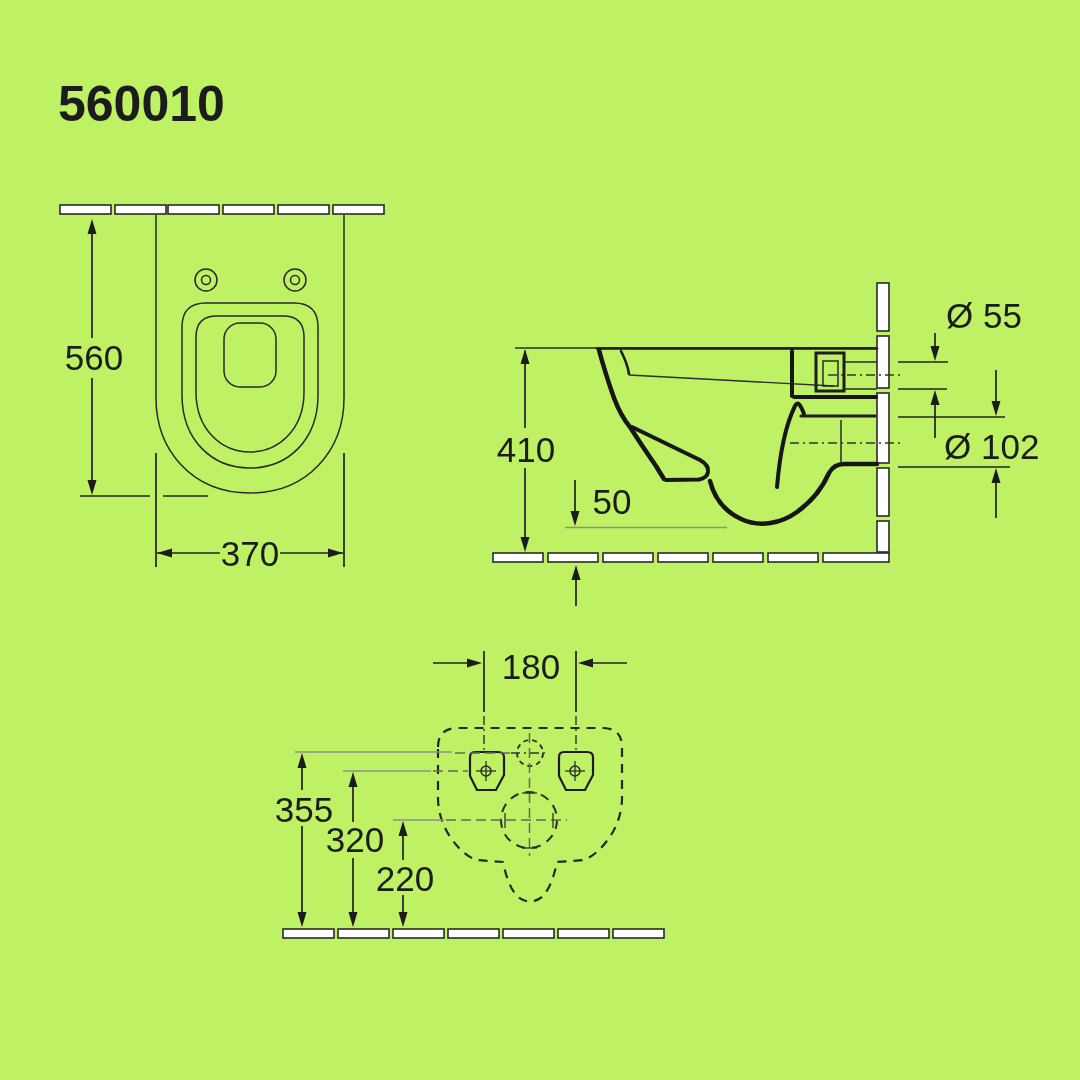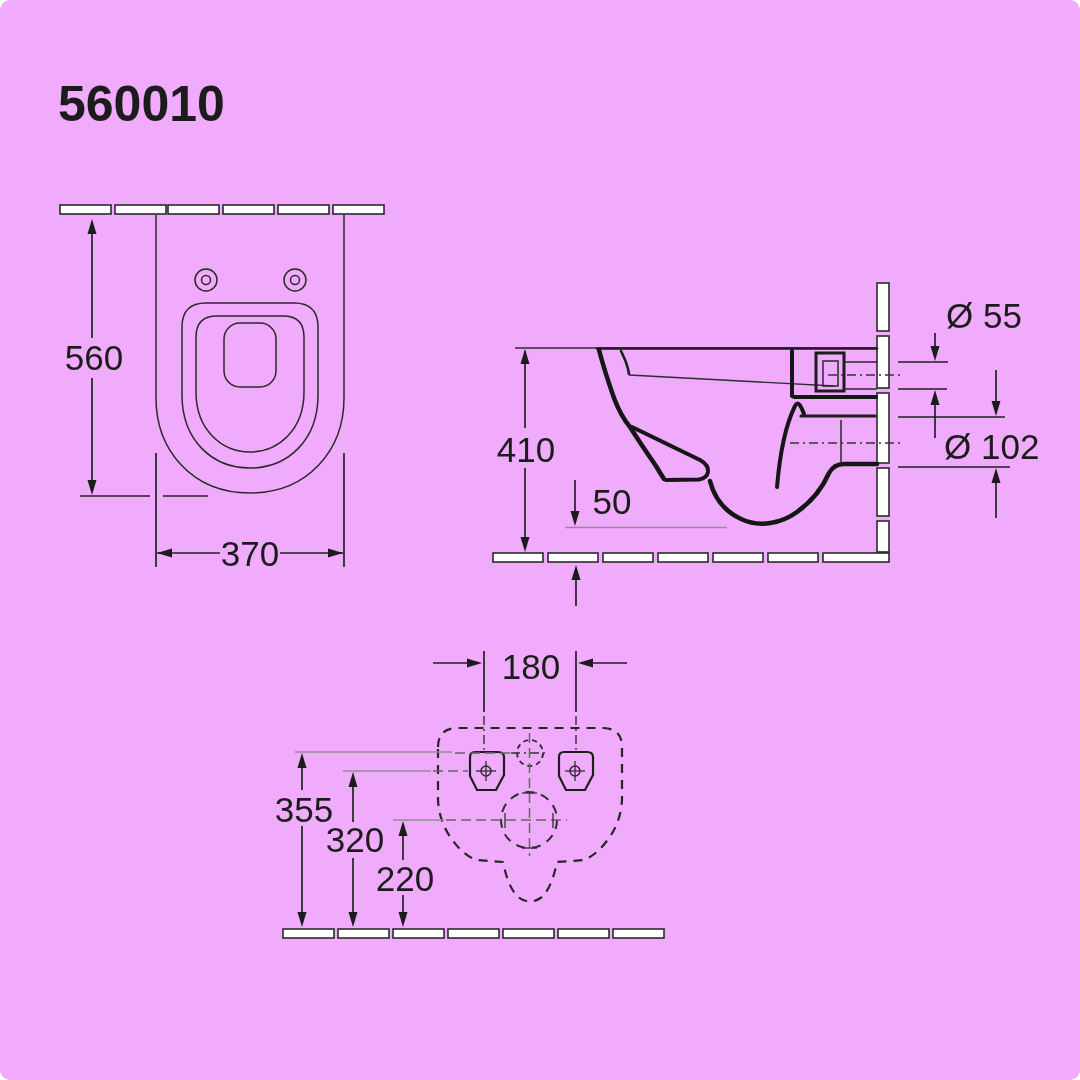--- a/index.html
+++ b/index.html
@@ -1,16 +1,16 @@
 <!DOCTYPE html>
 <html><head>
 <meta charset="utf-8">
 <style>
   html,body{margin:0;padding:0;background:#ffffff;}
-  .sheet{width:1080px;height:1080px;position:relative;background:#f0abfc;overflow:hidden;border-radius:10px;}
+  .sheet{width:1080px;height:1080px;position:relative;background:#bef264;overflow:hidden;}
   svg{display:block;}
   text{font-family:"Liberation Sans","DejaVu Sans",sans-serif;fill:#1c1c1c;}
   .dim-label{font-size:35px;}
   .title-label{font-size:50px;font-weight:bold;}
   .thick{stroke:#161616;stroke-width:4.5;fill:none;stroke-linecap:round;stroke-linejoin:round;}
   .thick4{stroke:#161616;stroke-width:4;fill:none;stroke-linecap:round;stroke-linejoin:round;}
   .med{stroke:#1d1d1d;stroke-width:2.6;fill:none;stroke-linecap:round;}
   .thin{stroke:#2a2a2a;stroke-width:1.5;fill:none;}
   .thin13{stroke:#2e2e2e;stroke-width:1.3;fill:none;}
   .dimline{stroke:#222;stroke-width:1.7;fill:none;}

